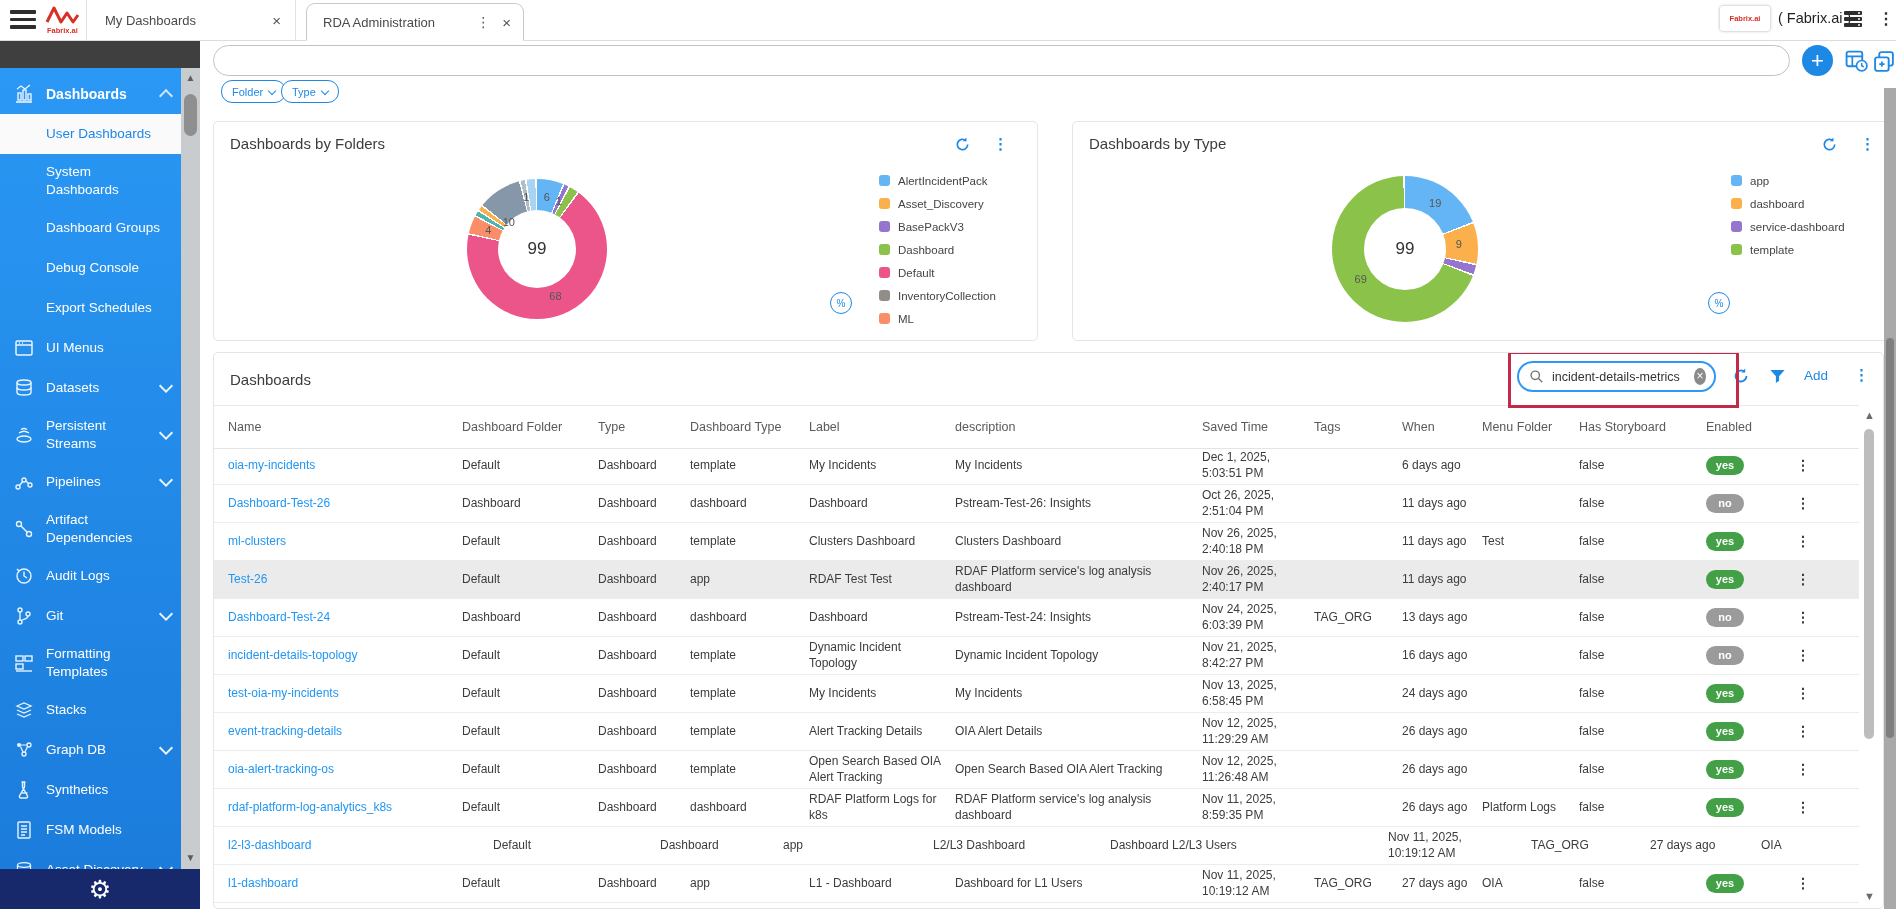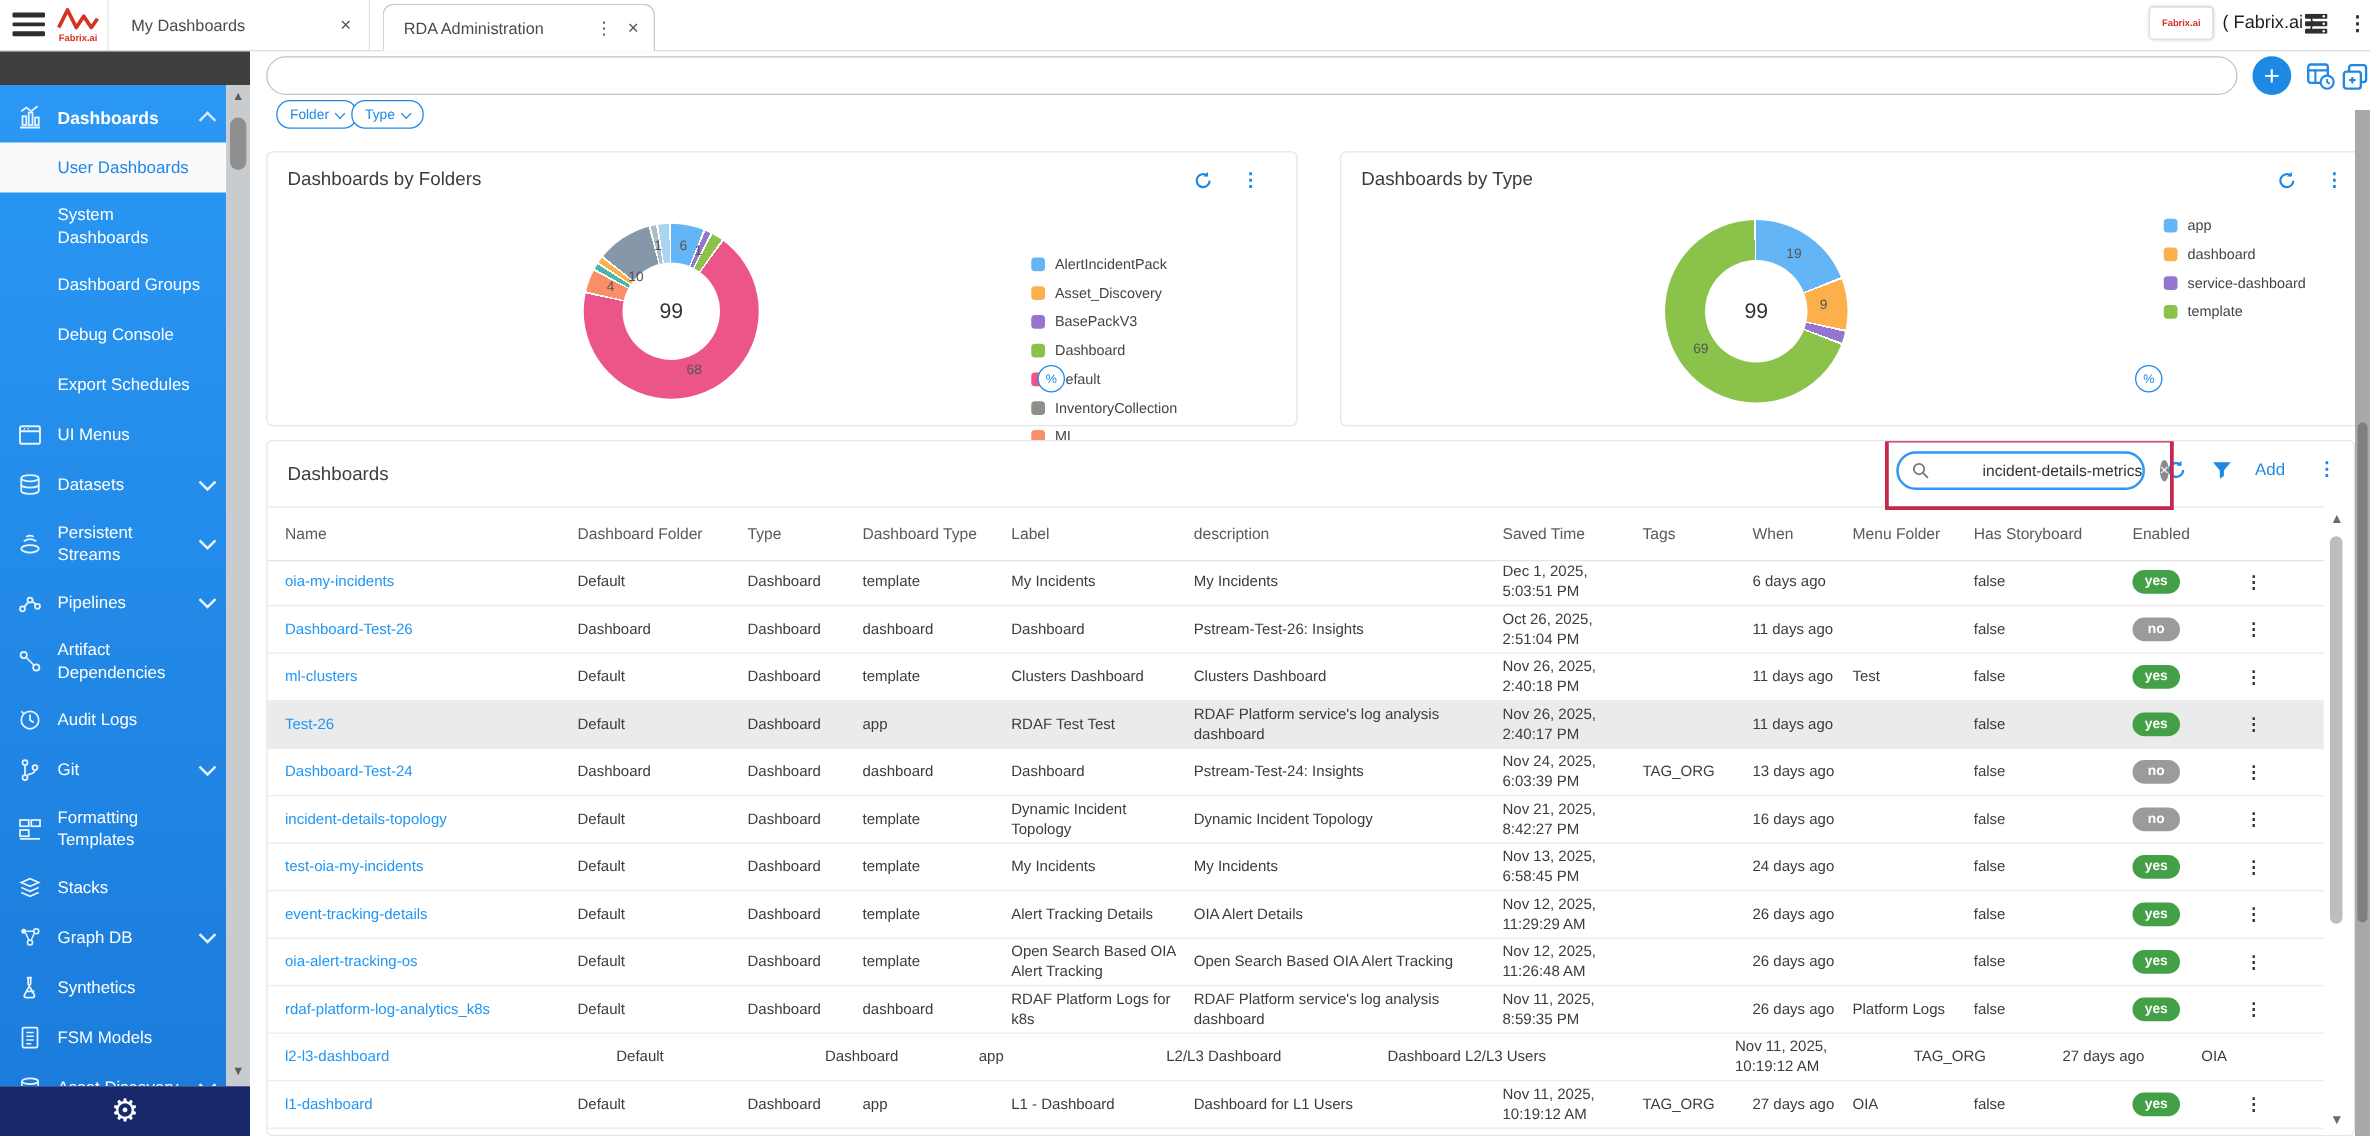--- a/index.html
+++ b/index.html
@@ -71,21 +71,21 @@
   .lg-chip{width:11px;height:11px;border-radius:3px;margin-right:8px;flex:none;}
   .lg-txt{font-size:11.5px;color:#444;}
   .pct-btn{position:absolute;width:20px;height:20px;border:1px solid #1e88e5;border-radius:50%;color:#1e88e5;
            font-size:10px;display:flex;align-items:center;justify-content:center;cursor:pointer;background:#fff;}
   
   #tablecard{left:213px;top:352px;width:1671px;height:557px;overflow:hidden;}
   #tbl-title{position:absolute;left:16px;top:18px;font-size:15px;color:#3c3c3c;}
   #red-box{position:absolute;left:1294px;top:-2px;width:225px;height:51px;border:3px solid #c2294a;z-index:6;pointer-events:none;}
   #tbl-search{position:absolute;left:1303px;top:8px;width:199px;height:31px;border:2px solid #2f97f5;border-radius:17px;
               display:flex;align-items:center;padding:0 8px 0 10px;box-sizing:border-box;background:#fff;}
-  #tbl-search input{border:none;outline:none;width:138px;font-size:12.5px;color:#333;font-family:inherit;background:transparent;margin-left:34px;}
+  #tbl-search input{border:none;outline:none;width:138px;font-size:12.5px;color:#333;font-family:inherit;background:transparent;}
   #clear-btn{width:17px;height:17px;border-radius:50%;background:#8a8a8a;color:#fff;font-size:12px;line-height:16px;
              text-align:center;cursor:pointer;margin-left:2px;}
   #tbl-refresh{position:absolute;left:1518px;top:14px;cursor:pointer;}
   #tbl-filter{position:absolute;left:1555px;top:15px;cursor:pointer;}
   #add-btn{position:absolute;left:1590px;top:15px;font-size:13.5px;color:#1e88e5;cursor:pointer;}
   #tbl-kebab{position:absolute;left:1640px;top:13px;}
   #colhead{position:absolute;left:0;top:52px;width:1645px;display:grid;height:42px;border-top:1px solid #e9e9e9;
            border-bottom:1px solid #e4e4e4;background:#fff;}
   .th{padding-left:14px;font-size:12.5px;color:#5a5a5a;display:flex;align-items:center;line-height:1.3;box-sizing:border-box;}
   #rows{position:absolute;left:0;top:94px;width:1645px;}
@@ -442,21 +442,21 @@
     <div class="hole" style="width:78px;height:78px;">
         <span class="total">99</span>
       </div>
   <span class="slice-label" style="left: 70.7175px; top: 12.1196px;">6</span>
       <span class="slice-label" style="left: 82.7498px; top: 15.9874px;">1</span>
       <span class="slice-label" style="left: 79.4121px; top: 111.417px;">68</span>
       <span class="slice-label" style="left: 12.4265px; top: 45.004px;">4</span>
       <span class="slice-label" style="left: 32.7624px; top: 37px;">10</span>
       <span class="slice-label" style="left: 50.3979px; top: 12.2966px;">1</span>
     </div>
-  <div class="legend" style="left:611px;top:53px;margin-top:31px;">
+  <div class="legend" style="left:665px;top:53px;">
       <div class="lg-item">
         <span class="lg-chip" style="background:#64b5f6"></span>
         <span class="lg-txt">AlertIncidentPack</span>
       </div>
       <div class="lg-item">
         <span class="lg-chip" style="background:#fbb04c"></span>
         <span class="lg-txt">Asset_Discovery</span>
       </div>
       <div class="lg-item">
         <span class="lg-chip" style="background:#9575cd"></span>

